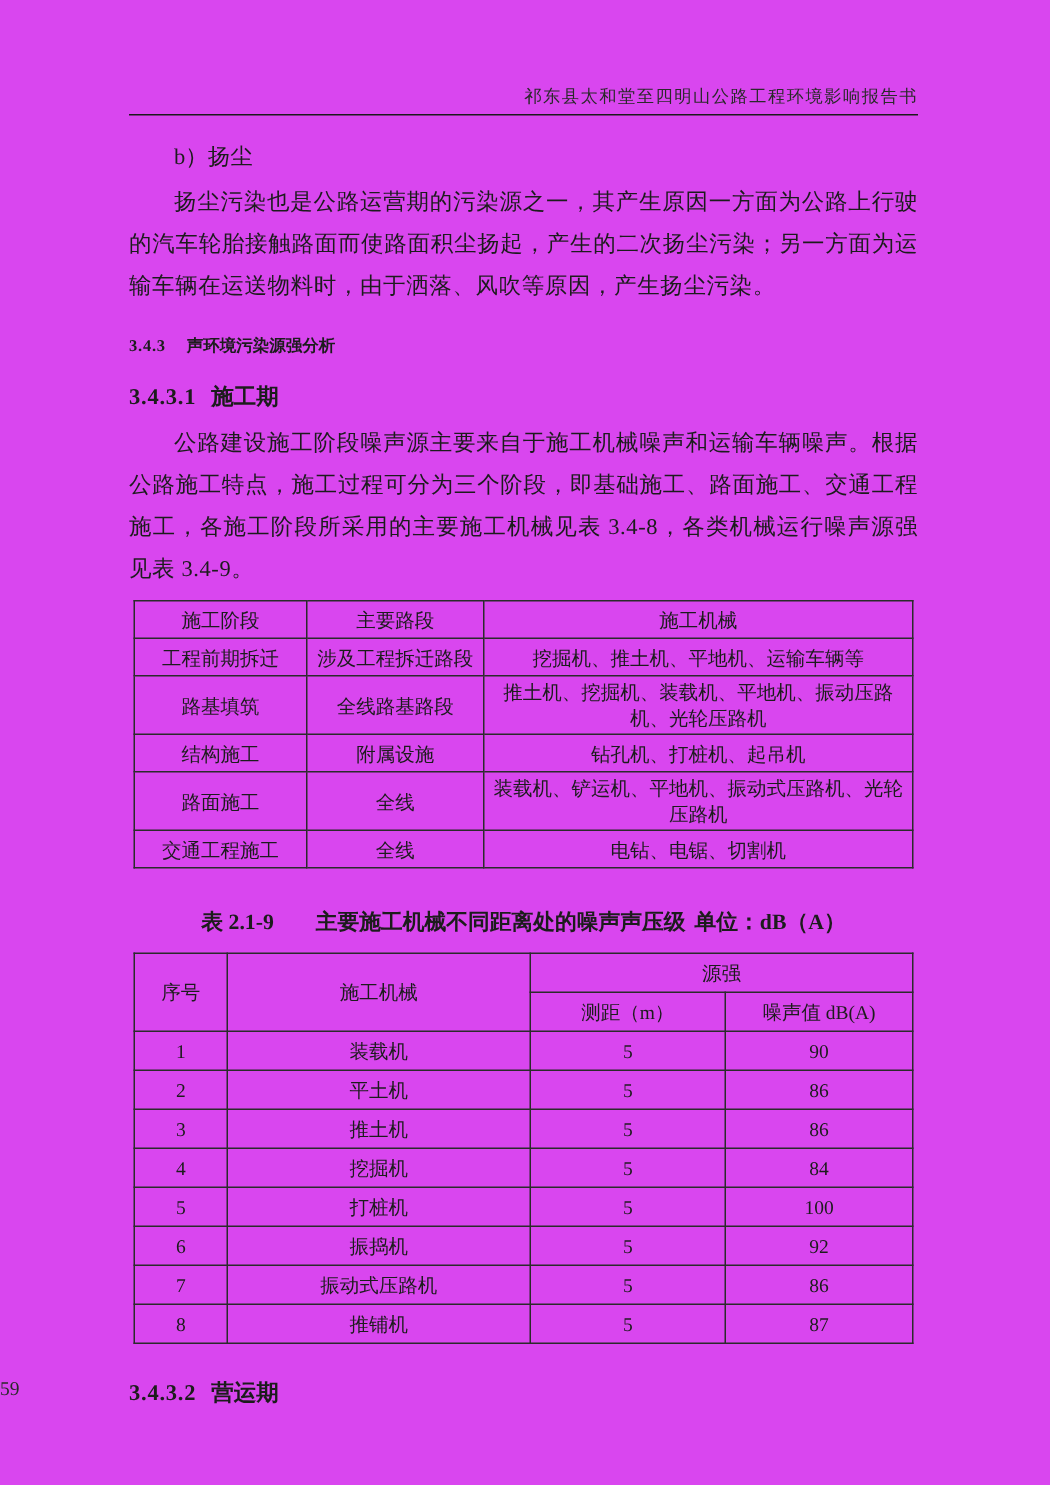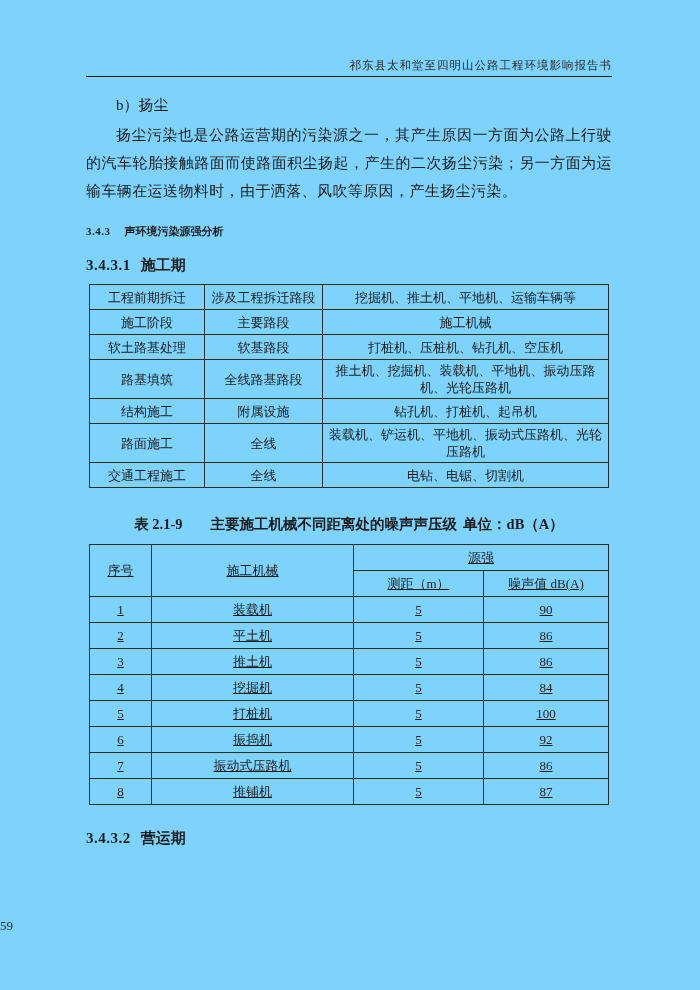--- a/index.html
+++ b/index.html
@@ -4,21 +4,21 @@
 <style>
   html, body {
     margin: 0;
     padding: 0;
     background: #ffffff;
   }
   .page {
     position: relative;
     width: 700px;
     height: 990px;
-    background: #7dd3fc;
+    background: #d946ef;
     font-family: "Liberation Serif", "DejaVu Serif", serif;
     color: #1c1c1c;
     box-sizing: border-box;
     padding: 57px 88px 0 86px;
     overflow: hidden;
   }
   
   .running-header {
     text-align: right;
     font-size: 11.5px;
@@ -84,21 +84,21 @@
     border: 1px solid #2b2b2b;
     text-align: center;
     vertical-align: middle;
     padding: 2px 4px;
     line-height: 17px;
     font-weight: normal;
     word-break: break-all;
   }
   table.doc-table { border: 1.6px solid #1f1f1f; }
   table#table-3-4-8 td, table#table-3-4-8 th { height: 20px; }
-  table#table-3-4-9 td, table#table-3-4-9 th { height: 21px; text-decoration: underline; }
+  table#table-3-4-9 td, table#table-3-4-9 th { height: 21px; }
   #table-3-4-9 { margin-top: 8px; }
   
   .page-number {
     position: absolute;
     left: 0;
     right: 0;
     top: 918px;
     font-size: 13px;
     color: #2a2a2a;
   }
@@ -116,43 +116,39 @@
   <p class="para">扬尘污染也是公路运营期的污染源之一，其产生原因一方面为公路上行驶的汽车轮胎接触路面而使路面积尘扬起，产生的二次扬尘污染；另一方面为运输车辆在运送物料时，由于洒落、风吹等原因，产生扬尘污染。</p>
 
   <div class="heading1">
     <span class="h-num">3.4.3</span><span>声环境污染源强分析</span>
   </div>
 
   <div class="heading2">
     <span class="h-num">3.4.3.1</span><span>施工期</span>
   </div>
 
+  <p class="para">公路建设施工阶段噪声源主要来自于施工机械噪声和运输车辆噪声。根据公路施工特点，施工过程可分为三个阶段，即基础施工、路面施工、交通工程施工，各施工阶段所采用的主要施工机械见表 3.4-8，各类机械运行噪声源强见表 3.4-9。</p>
 
 
   <table class="doc-table" id="table-3-4-8">
     <colgroup>
         <col style="width:115px">
         <col style="width:118px">
         <col style="width:286px">
       </colgroup>
     <tbody>
         <tr>
+      <th>施工阶段</th>
+      <th>主要路段</th>
+      <th>施工机械</th>
+    </tr>
+    <tr>
       <td>工程前期拆迁</td>
       <td>涉及工程拆迁路段</td>
       <td>挖掘机、推土机、平地机、运输车辆等</td>
-    </tr>
-    <tr>
-      <th>施工阶段</th>
-      <th>主要路段</th>
-      <th>施工机械</th>
-    </tr>
-    <tr>
-      <td>软土路基处理</td>
-      <td>软基路段</td>
-      <td>打桩机、压桩机、钻孔机、空压机</td>
     </tr>
     <tr>
       <td>路基填筑</td>
       <td>全线路基路段</td>
       <td>推土机、挖掘机、装载机、平地机、振动压路机、光轮压路机</td>
     </tr>
     <tr>
       <td>结构施工</td>
       <td>附属设施</td>
       <td>钻孔机、打桩机、起吊机</td>

